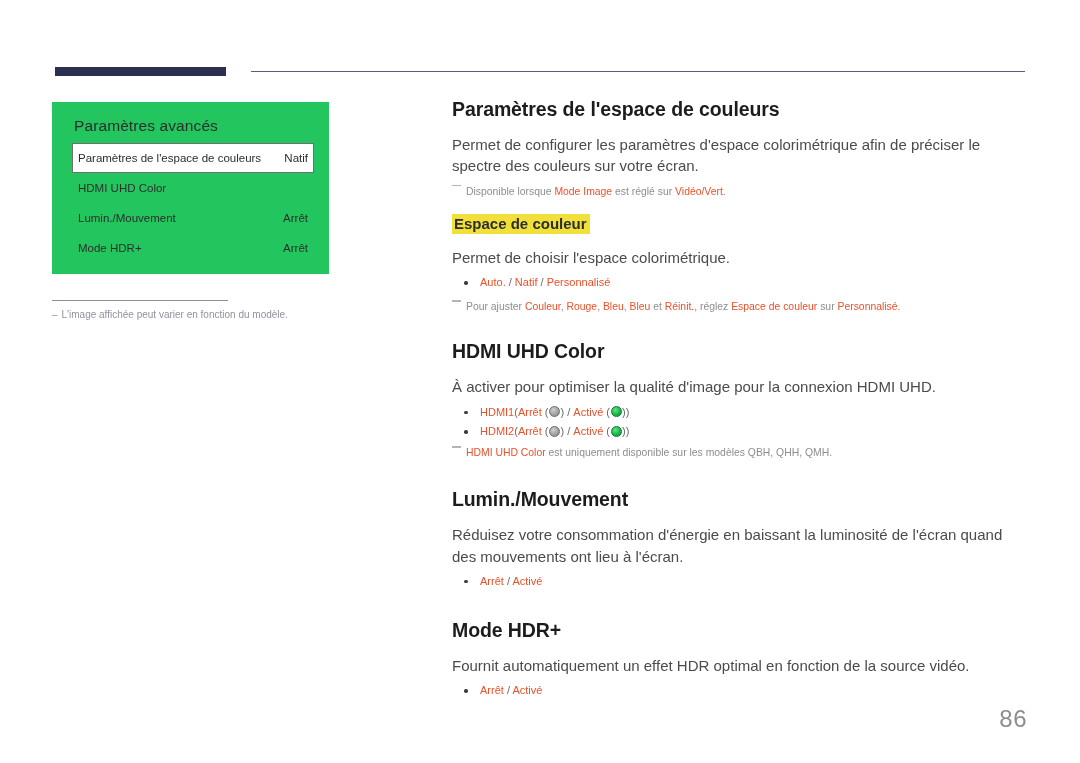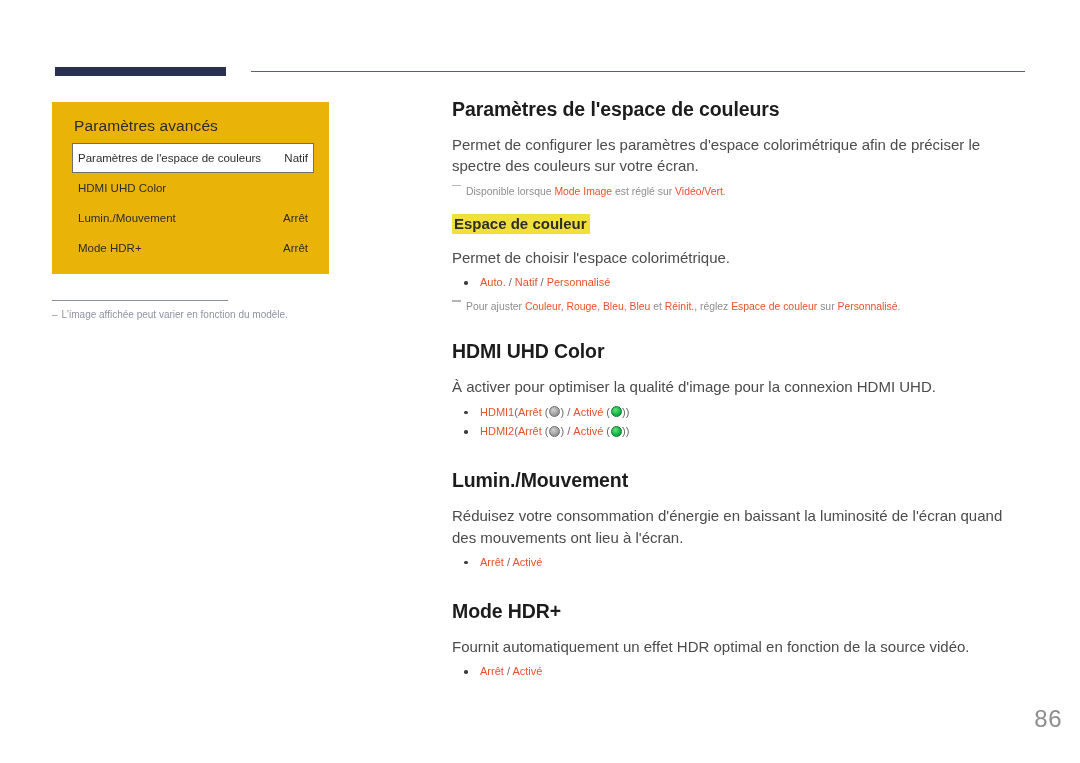--- a/index.html
+++ b/index.html
@@ -41,21 +41,21 @@
     background: #5b6175;
   }
 
   
   .osd-panel {
     position: absolute;
     left: 52px;
     top: 102px;
     width: 277px;
     height: 172px;
-    background: #eab308;
+    background: #22c55e;
     box-sizing: border-box;
   }
   .osd-title {
     position: absolute;
     left: 22px;
     top: 15px;
     font-size: 15.5px;
     color: #2d2d2d;
     letter-spacing: 0.1px;
     white-space: nowrap;
@@ -200,21 +200,20 @@
   
   .page-number {
     position: absolute;
     left: 0;
     top: 705px;
     width: 1027px;
     text-align: right;
     font-size: 24px;
     color: #8d8d8d;
     letter-spacing: 0.5px;
-    padding-left: 35px;
   }
 </style>
 </head>
 <body>
 
 <div class="header-rule">
   <div class="thick"></div>
   <div class="thin"></div>
 </div>
 
@@ -287,20 +286,24 @@
     <ul class="opts">
       <li>
         <span class="bullet"></span><span class="red">HDMI1</span><span class="sep">(</span><span>Arrêt</span><span class="sep">&nbsp;(</span><span class="toggle off"></span><span class="sep">)&nbsp;/&nbsp;</span><span>Activé</span><span class="sep">&nbsp;(</span><span class="toggle on"></span><span class="sep">)</span><span class="sep">)</span>
       </li>
       <li>
         <span class="bullet"></span><span class="red">HDMI2</span><span class="sep">(</span><span>Arrêt</span><span class="sep">&nbsp;(</span><span class="toggle off"></span><span class="sep">)&nbsp;/&nbsp;</span><span>Activé</span><span class="sep">&nbsp;(</span><span class="toggle on"></span><span class="sep">)</span><span class="sep">)</span>
       </li>
     </ul>
 
 
+    <div class="note" style="margin-top:5px">
+      <span class="note-dash"></span>
+      <span class="red">HDMI UHD Color</span><span> est uniquement disponible sur les modèles QBH, QHH, QMH.</span>
+    </div>
   </div>
 
   <div style="height:28px"></div>
 
   <div class="sec">
     <h2 class="section-title">Lumin./Mouvement</h2>
     <p class="desc">Réduisez votre consommation d'énergie en baissant la luminosité de l'écran quand des mouvements ont lieu à l'écran.</p>
     <ul class="opts">
       <li>
         <span class="bullet"></span><span>Arrêt</span><span class="sep"> / </span><span>Activé</span>

